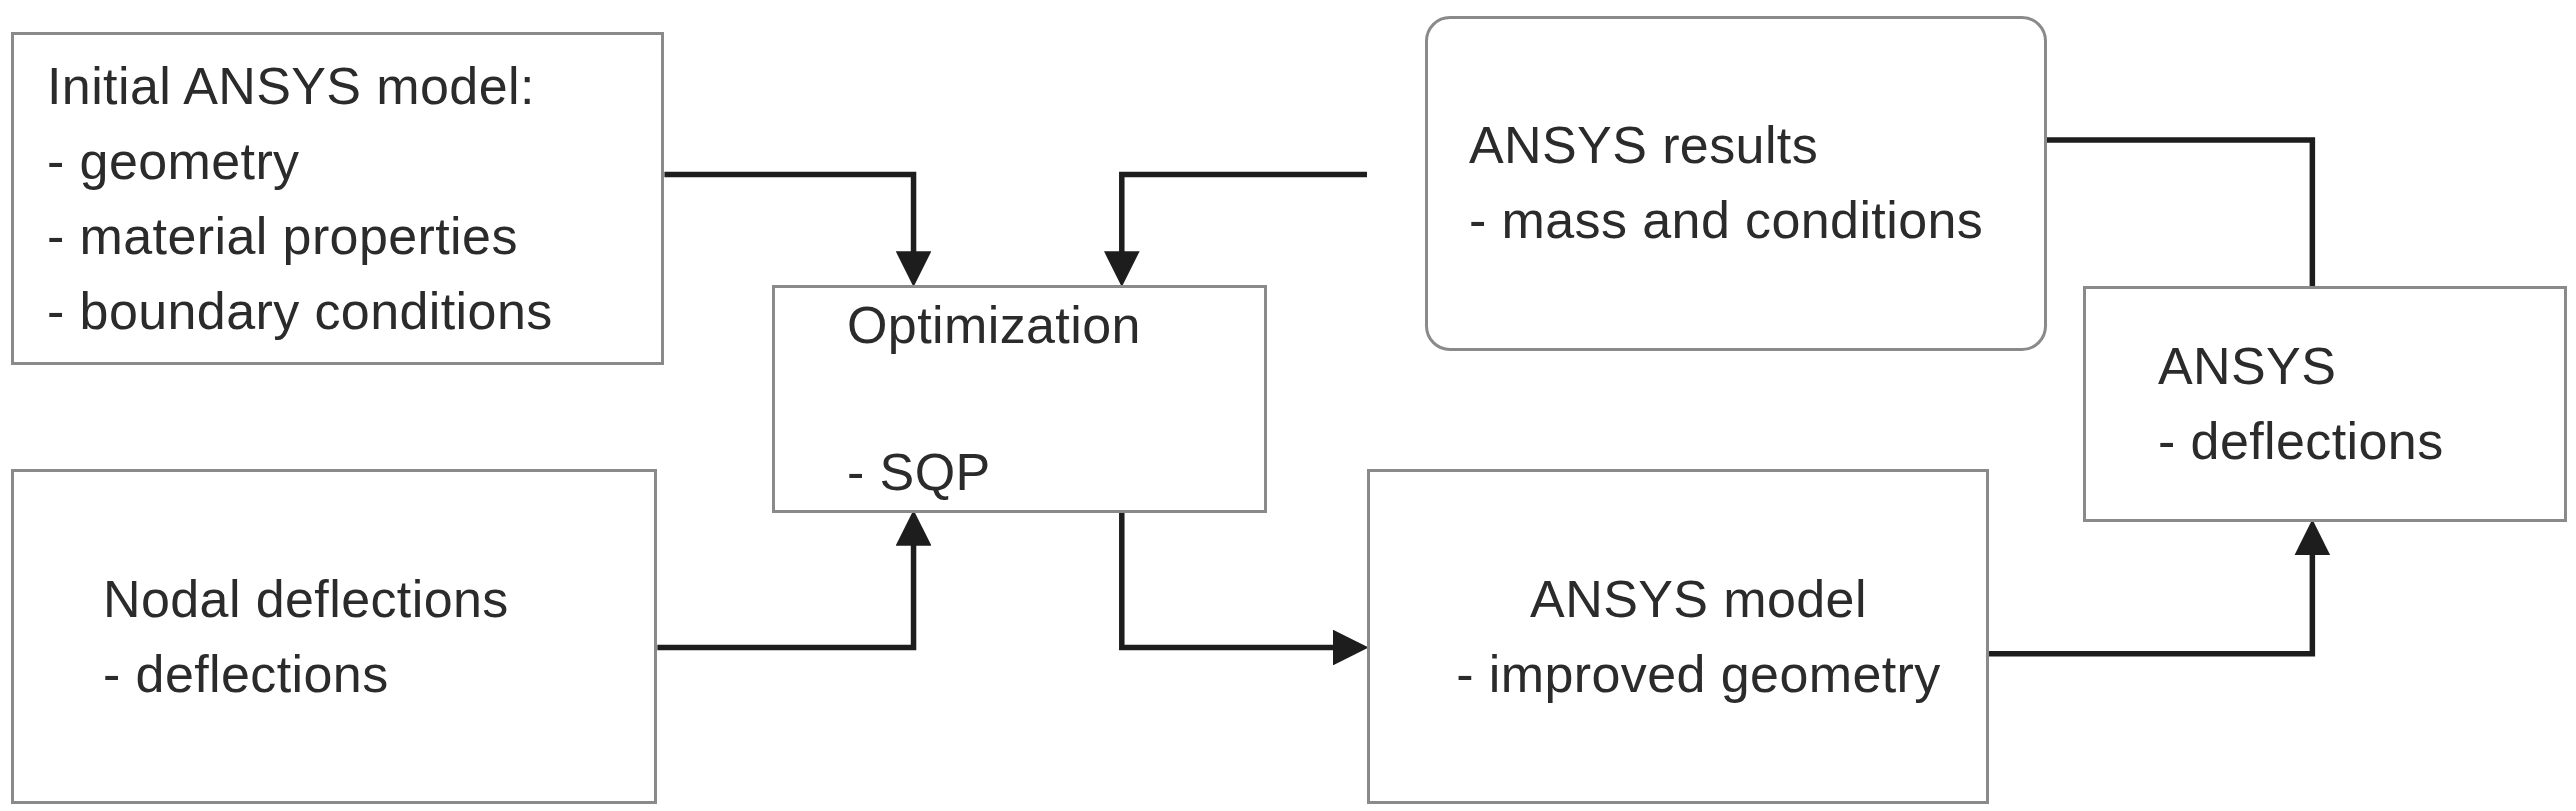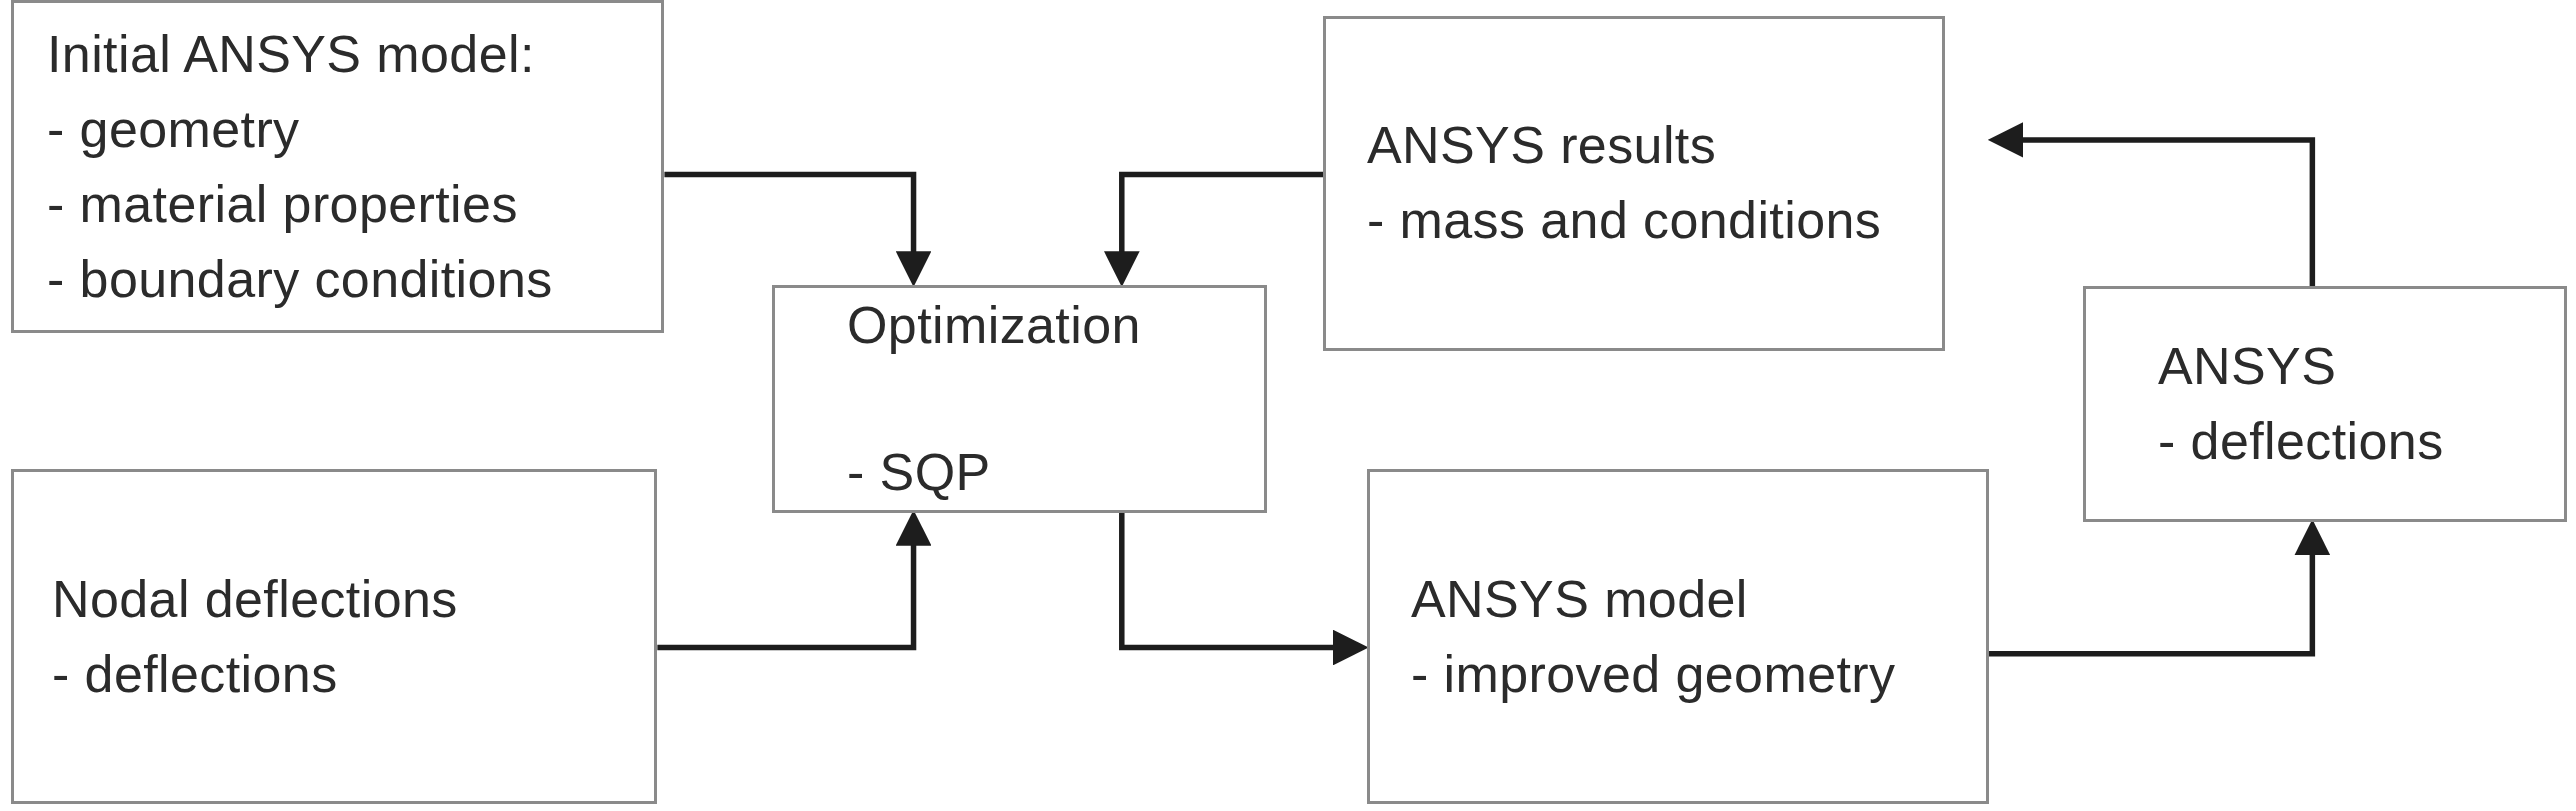--- a/index.html
+++ b/index.html
@@ -61,43 +61,43 @@
       </marker>
     </defs>
     <path d="M 845 222 L 1162 222 L 1162 356" marker-end="url(#arrow)"></path>
     <path d="M 1739 222 L 1427 222 L 1427 356" marker-end="url(#arrow)"></path>
     <path d="M 836 824 L 1162 824 L 1162 658" marker-end="url(#arrow)"></path>
     <path d="M 1427 652 L 1427 824 L 1732 824" marker-end="url(#arrow)"></path>
     <path d="M 2530 832 L 2942 832 L 2942 670" marker-end="url(#arrow)"></path>
     <path d="M 2942 364 L 2942 178 L 2538 178" marker-end="url(#arrow)"></path>
   </svg>
 
-  <div class="box" style="left:11px;top:0;width:653px;height:333px;padding-left:33px;">
+  <div class="box" style="left:11px;top:32px;width:653px;height:333px;padding-left:33px;">
     <div class="line">Initial ANSYS model:</div>
     <div class="line">- geometry</div>
     <div class="line">- material properties</div>
     <div class="line">- boundary conditions</div>
   </div>
 
-  <div class="box" style="left:11px;top:469px;width:646px;height:335px;padding-left:38px;">
+  <div class="box" style="left:11px;top:469px;width:646px;height:335px;padding-left:89px;">
     <div class="line">Nodal deflections</div>
     <div class="line">- deflections</div>
   </div>
 
   <div class="box" style="left:772px;top:285px;width:495px;height:228px;padding-left:72px;justify-content:space-between;">
     <div class="line">Optimization</div>
     <div class="line">- SQP</div>
   </div>
 
-  <div class="box" style="left:1323px;top:15.7px;width:622px;height:335px;padding-left:41px;">
+  <div class="box" style="left:1425px;top:15.7px;width:622px;height:335px;padding-left:41px;border-radius:25px;">
     <div class="line">ANSYS results</div>
     <div class="line">- mass and conditions</div>
   </div>
 
-  <div class="box" style="left:1367px;top:469px;width:622px;height:335px;padding-left:41px;">
+  <div class="box" style="left:1367px;top:469px;width:622px;height:335px;padding-left:41px;text-align:center;">
     <div class="line">ANSYS model</div>
     <div class="line">- improved geometry</div>
   </div>
 
   <div class="box" style="left:2083px;top:286px;width:484px;height:236px;padding-left:72px;">
     <div class="line">ANSYS</div>
     <div class="line">- deflections</div>
   </div>
 
 </div>

